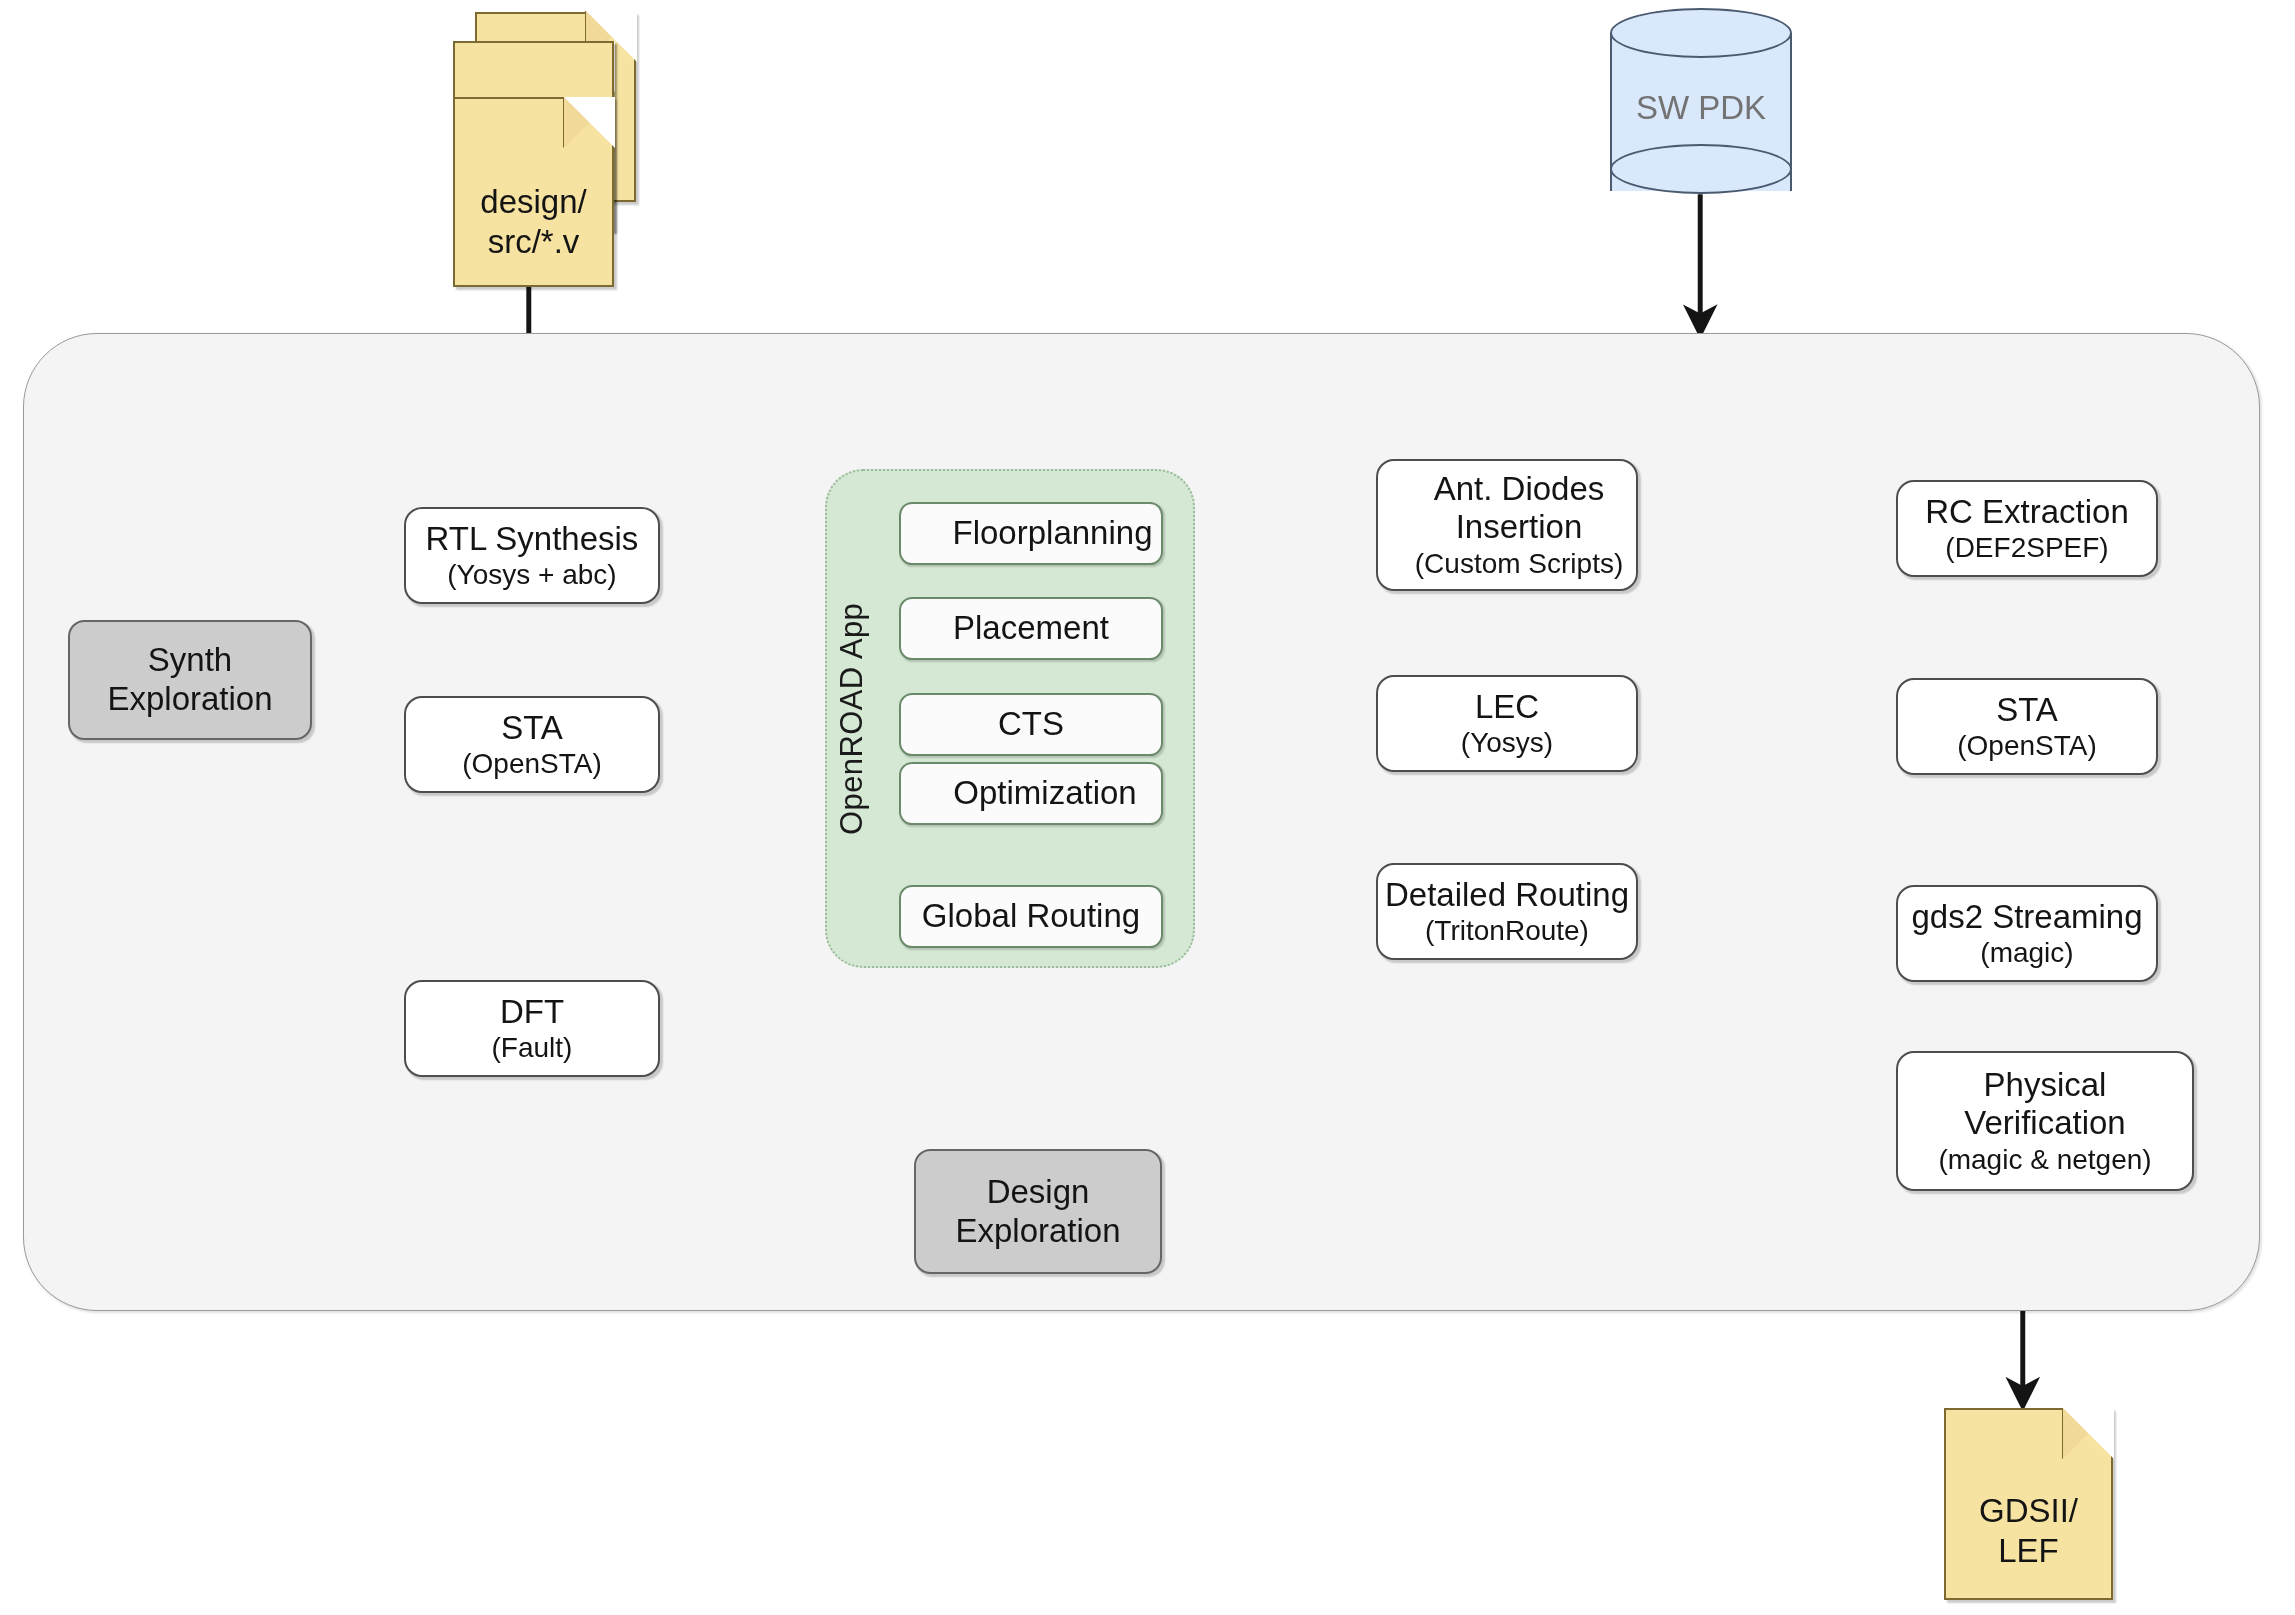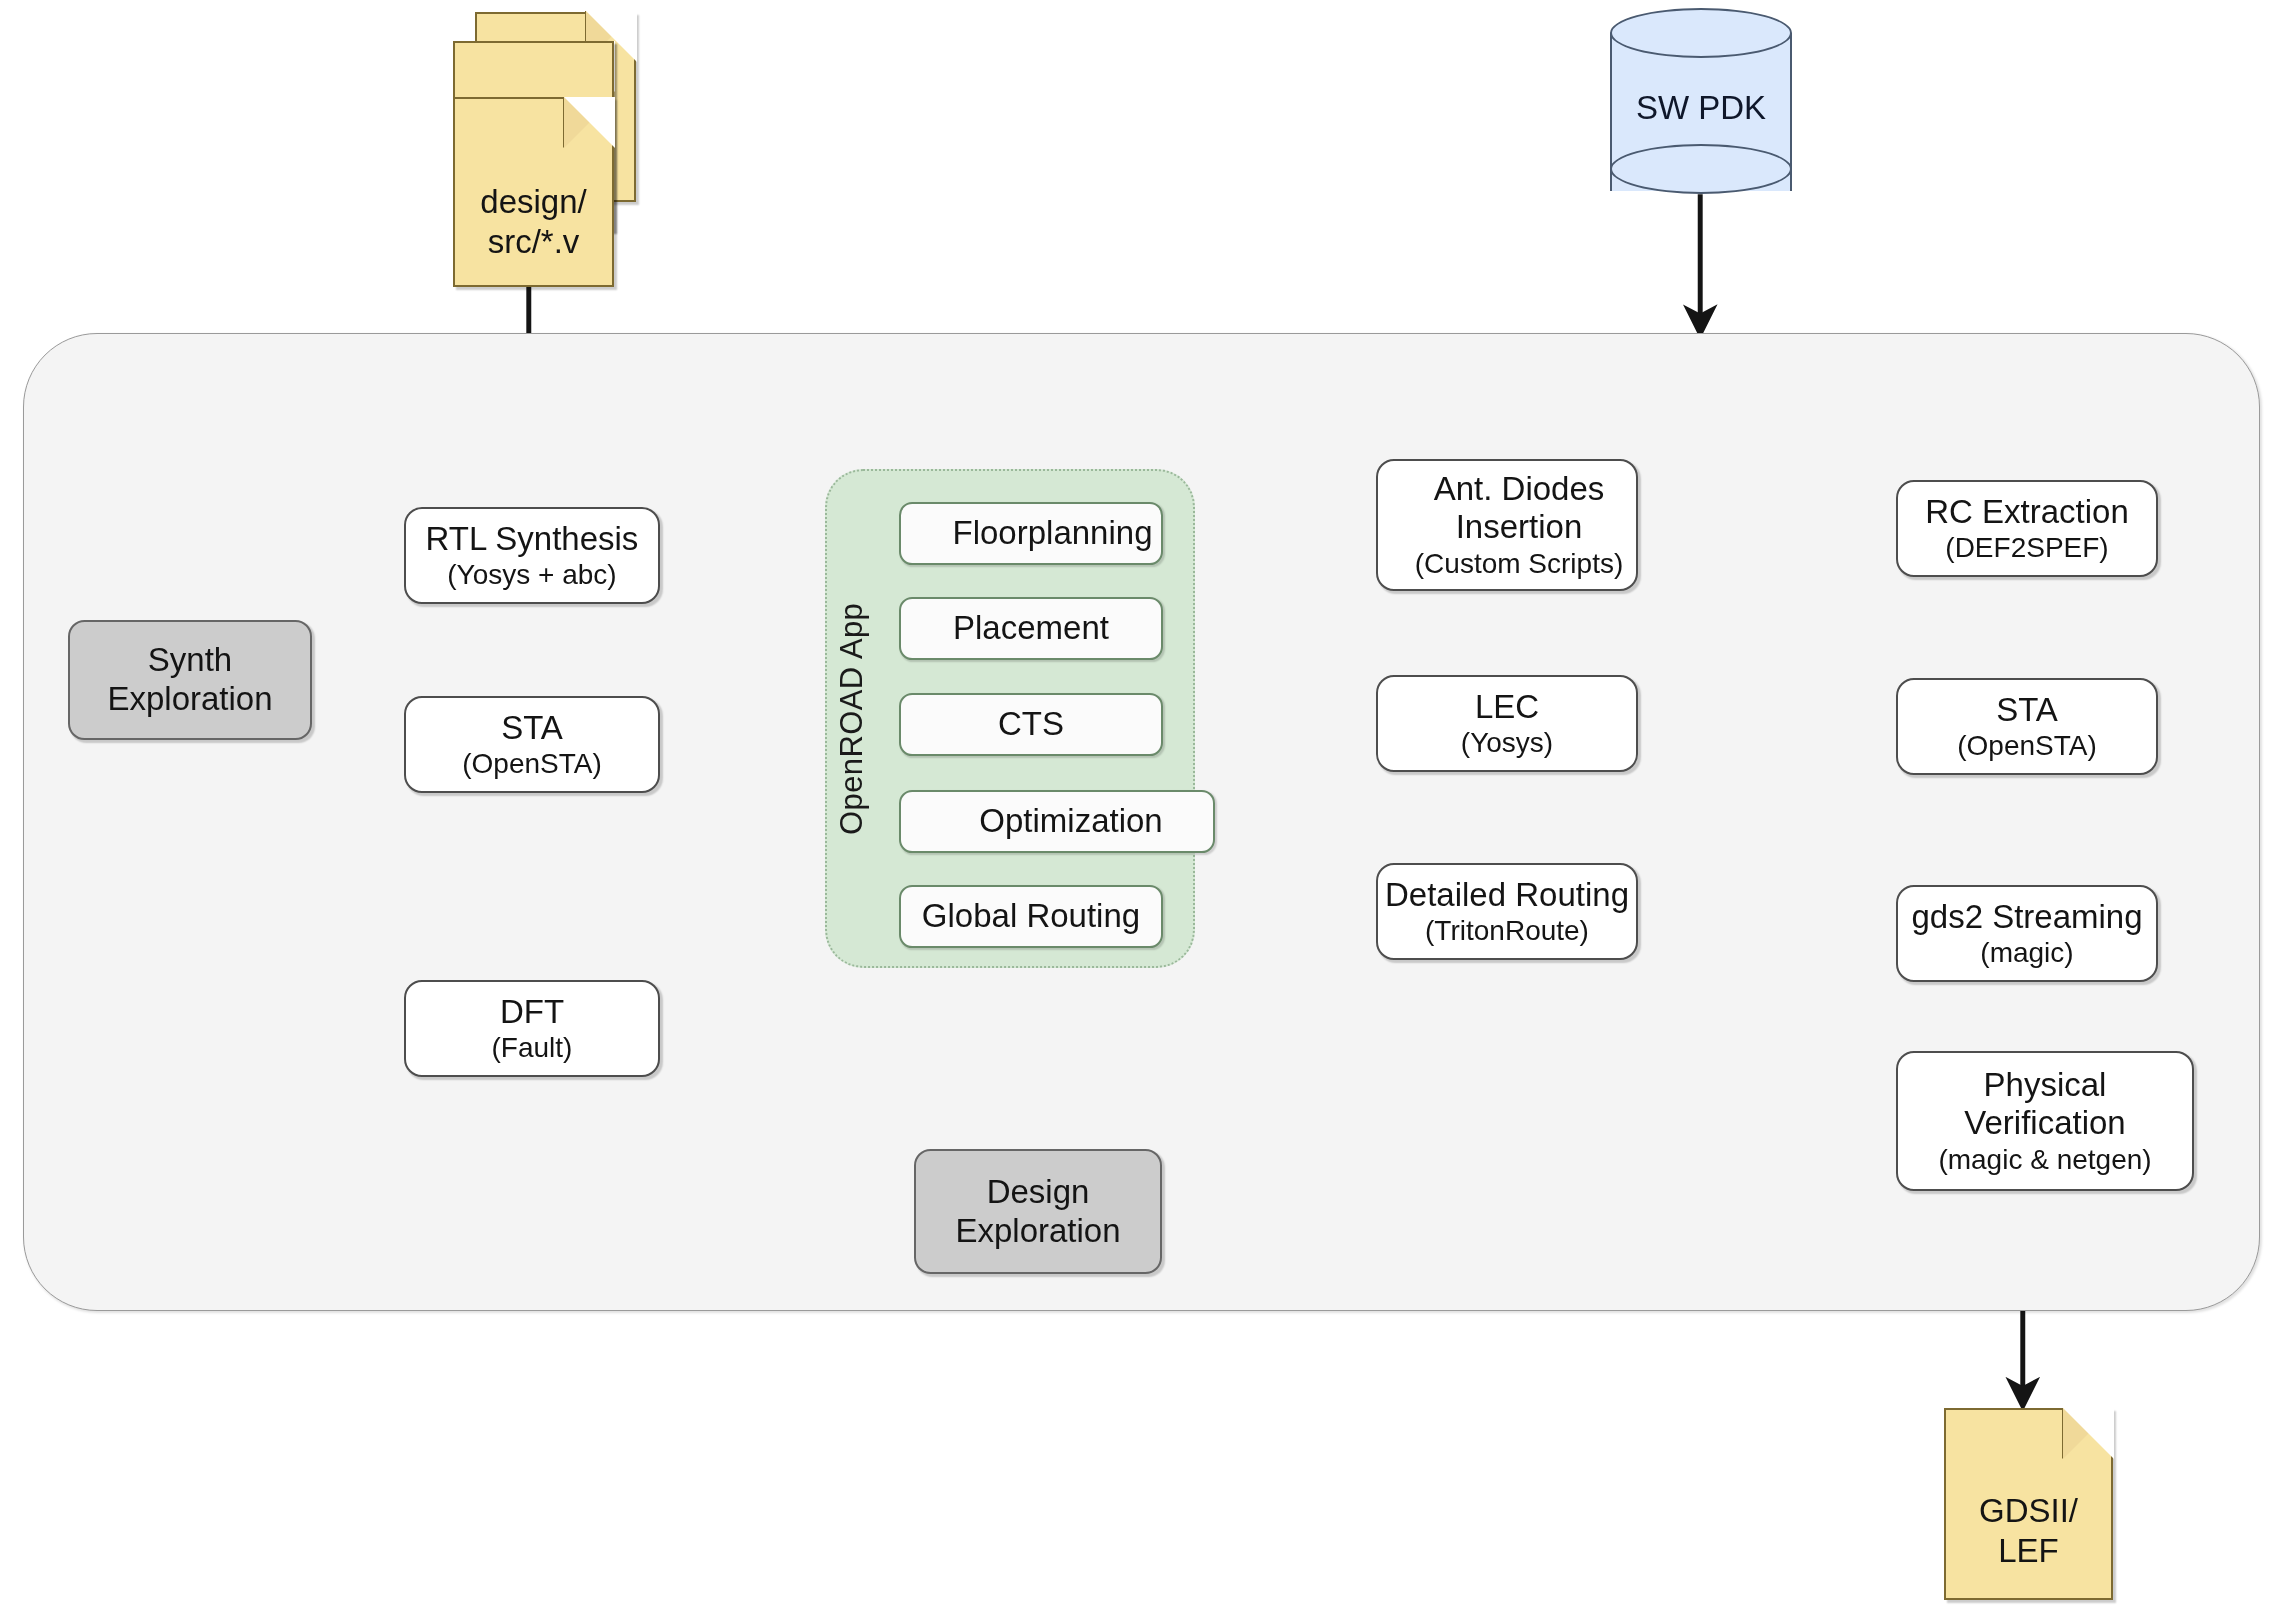--- a/index.html
+++ b/index.html
@@ -170,21 +170,21 @@
     border: 2.5px solid #4a5a70;
     border-radius: 50%;
     box-sizing: border-box;
   }
   #swpdk .cyl-label {
     position: absolute;
     left: 0; top: 81px;
     width: 182px;
     text-align: center;
     font-size: 33px;
-    color: #0f172a;
+    color: #737373;
     z-index: 3;
   }
 </style>
 </head>
 <body>
 
 <div id="canvas">
 
   <svg id="edges" viewBox="0 0 2782 1958" xmlns="http://www.w3.org/2000/svg">
     <defs>
@@ -284,21 +284,21 @@
 
   <div class="node stage" style="left:899px; top:502px; width:264px; height:63px;padding-left:43px;">
     <span class="title">Floorplanning</span>
   </div>
   <div class="node stage" style="left:899px; top:597px; width:264px; height:63px;">
     <span class="title">Placement</span>
   </div>
   <div class="node stage" style="left:899px; top:693px; width:264px; height:63px;">
     <span class="title">CTS</span>
   </div>
-  <div class="node stage" style="left:899px; top:790px; width:316px; height:63px;padding-left:28px;">
+  <div class="node stage" style="left:899px; top:762px; width:264px; height:63px;padding-left:28px;">
     <span class="title">Optimization</span>
   </div>
   <div class="node stage" style="left:899px; top:885px; width:264px; height:63px;">
     <span class="title">Global Routing</span>
   </div>
 
   <div class="node proc" style="left:1376px; top:459px; width:262px; height:132px;padding-left:24px;">
     <span class="title">Ant. Diodes</span>
     <span class="title">Insertion</span>
     <span class="sub">(Custom Scripts)</span>

